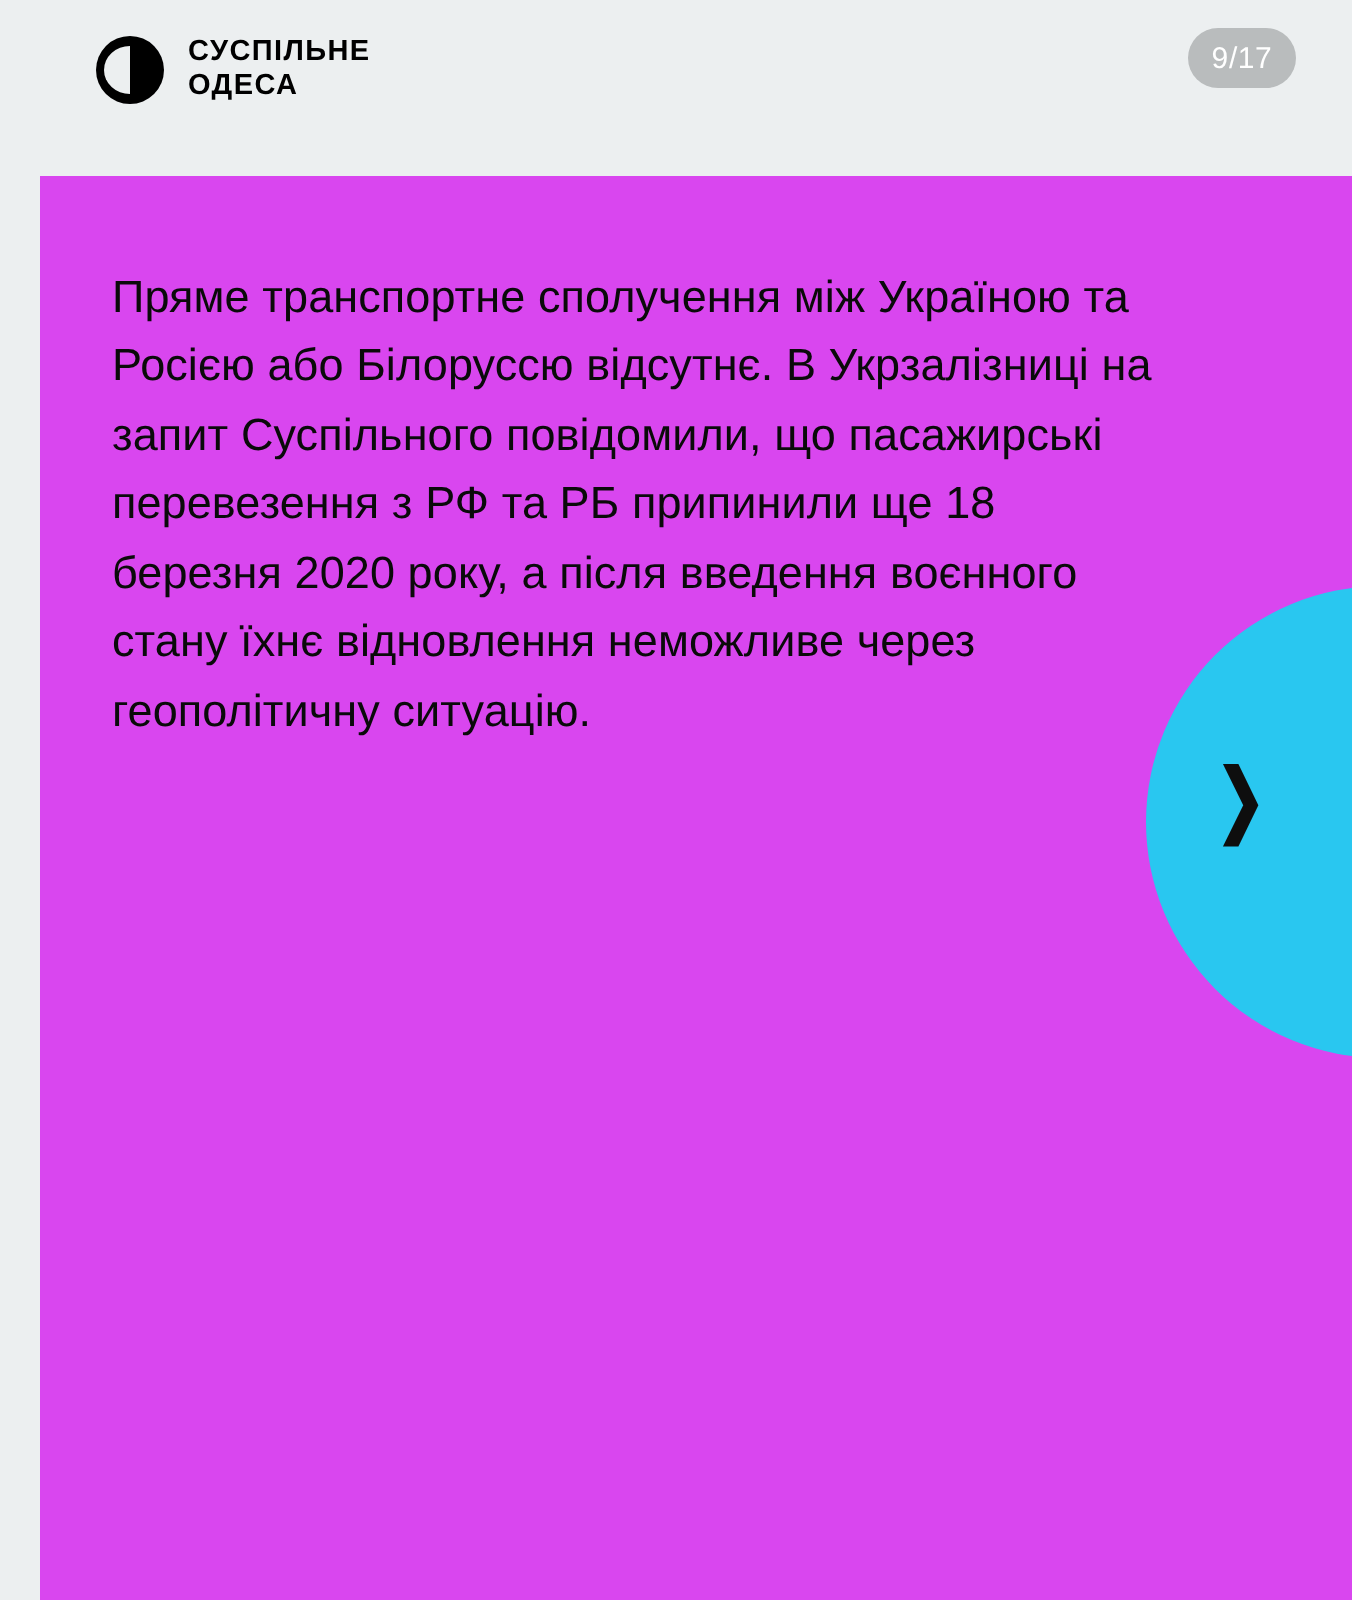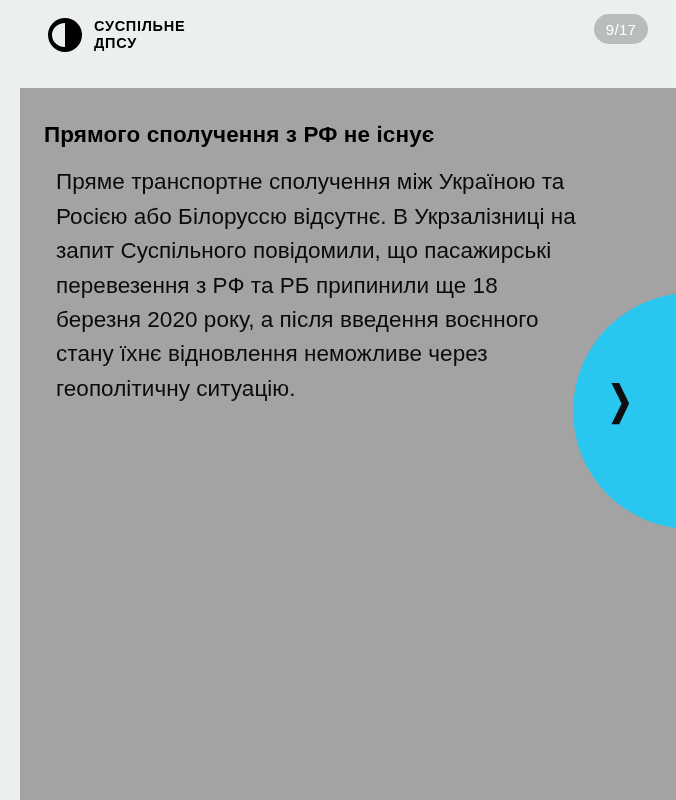--- a/index.html
+++ b/index.html
@@ -8,21 +8,21 @@
     background: #e8e8e8;
   }
   body {
     font-family: "Liberation Sans", sans-serif;
   }
   .screen {
     position: relative;
     width: 676px;
     height: 800px;
     margin: 0 auto;
-    background: #a3a3a3;
+    background: #d946ef;
     overflow: hidden;
   }
   
   .gutter {
     position: absolute;
     left: 0;
     top: 0;
     width: 20px;
     height: 800px;
     background: #eceff0;
@@ -151,28 +151,27 @@
 
   <div class="header">
 
     <div class="logo">
       <span class="logo-mark">
         <span class="disc"></span>
         <span class="cut"></span>
       </span>
       <span class="logo-text">
         <span>СУСПІЛЬНЕ</span><br>
-        <span>ДПСУ</span>
+        <span>ОДЕСА</span>
       </span>
     </div>
 
     <div class="badge">9/17</div>
   </div>
 
   <div class="cyan-circle"></div>
   <div class="chevron">❯</div>
 
   <div class="content">
-    <h1 class="headline">Прямого сполучення з РФ не існує</h1>
     <p class="para p1">Пряме транспортне сполучення між Україною та Росією або Білоруссю відсутнє. В Укрзалізниці на запит Суспільного повідомили, що пасажирські перевезення з РФ та РБ припинили ще 18 березня 2020 року, а після введення воєнного стану їхнє відновлення неможливе через геополітичну ситуацію.</p>
   </div>
 
 </div>
 
 </body></html>

